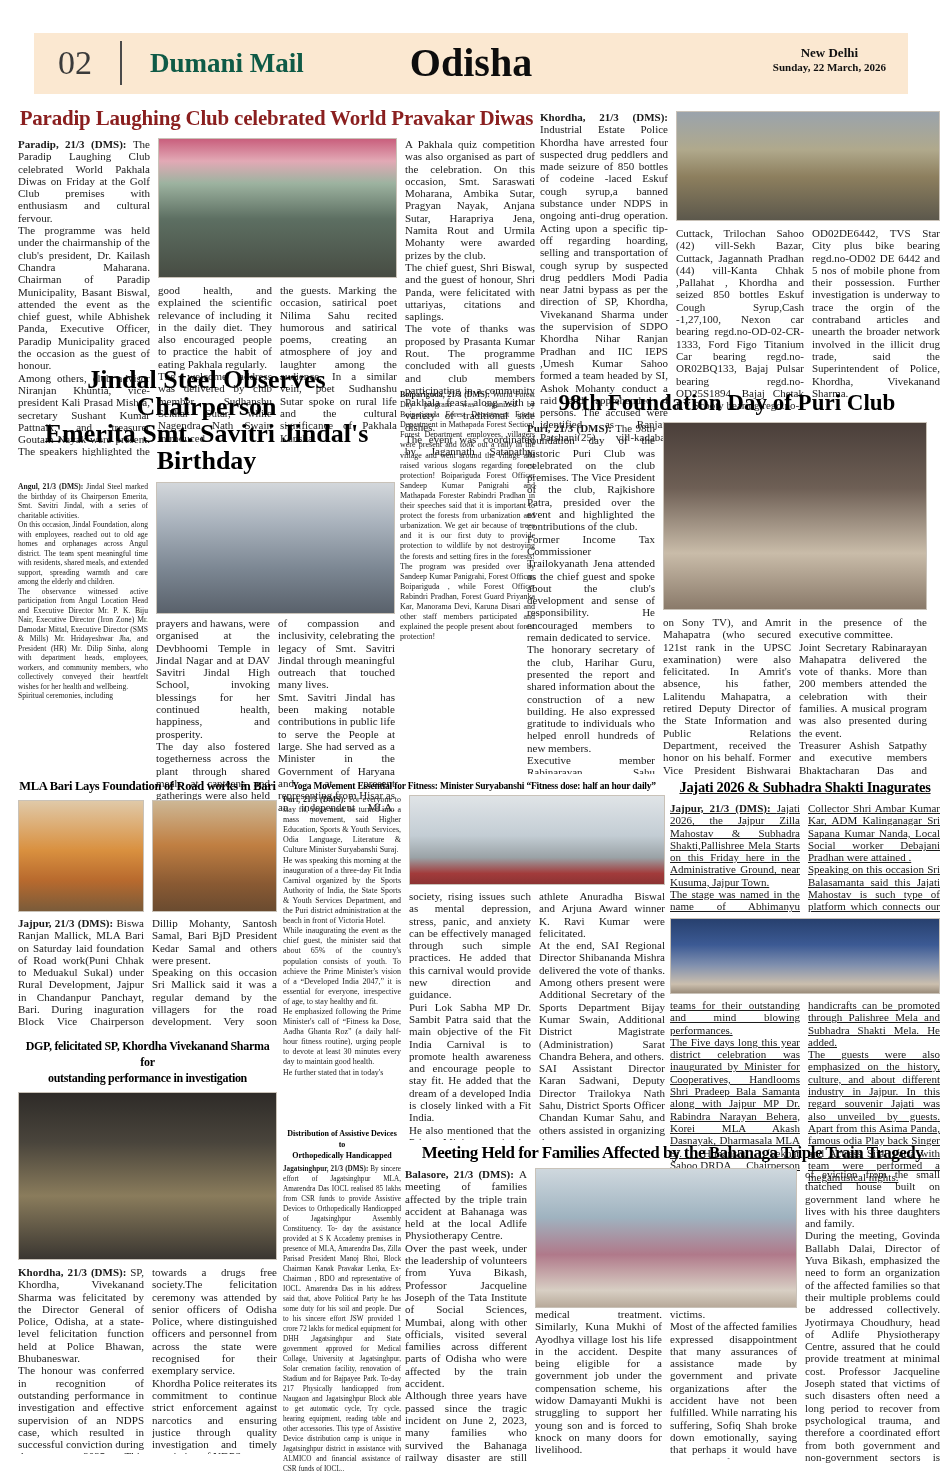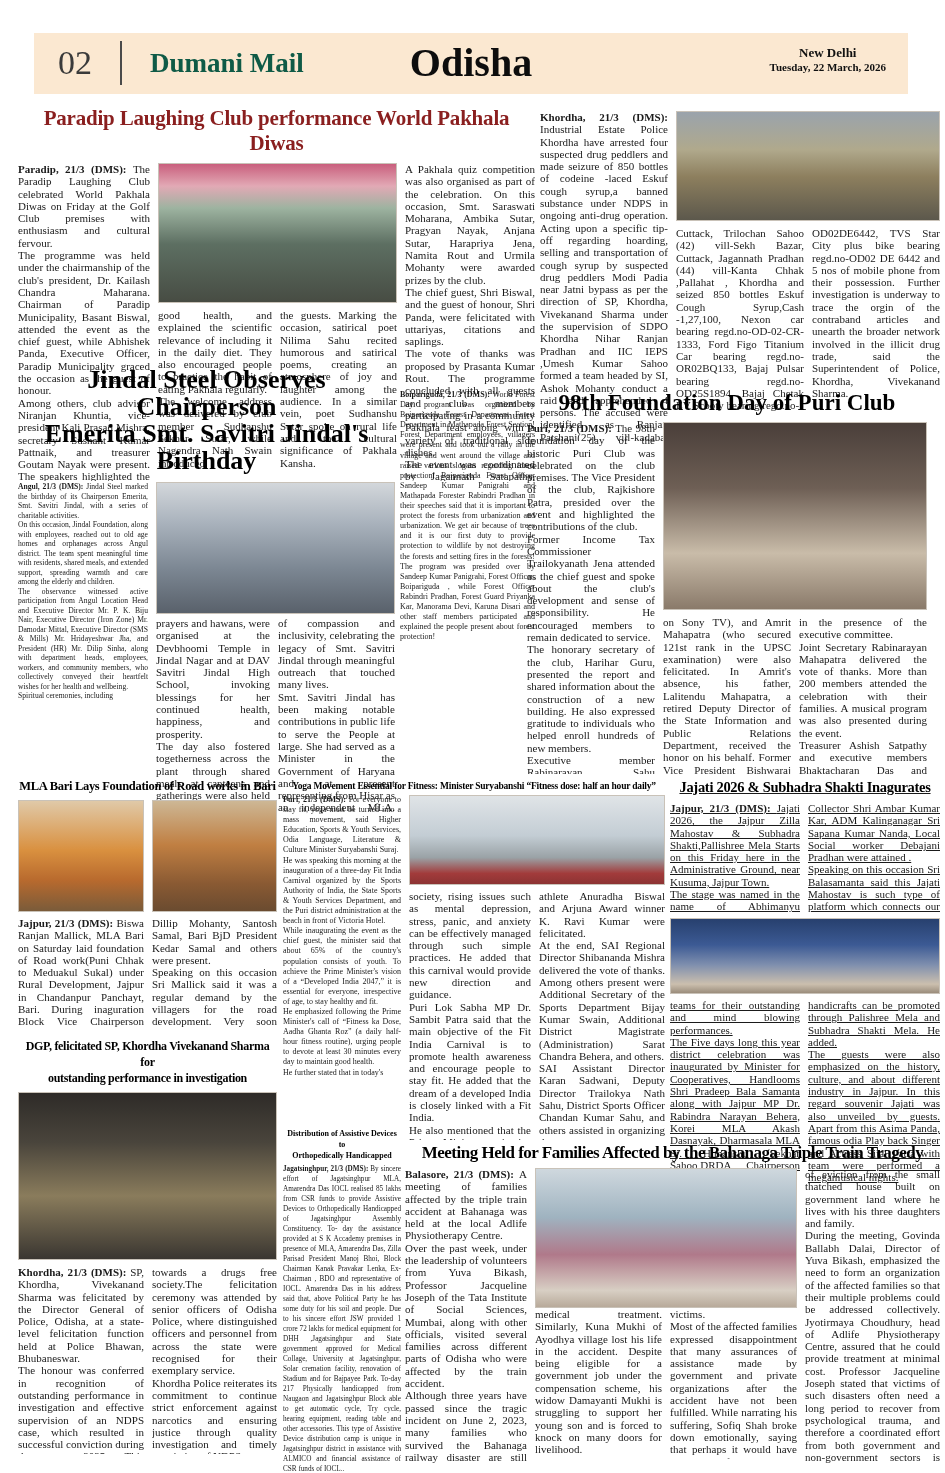--- a/index.html
+++ b/index.html
@@ -62,26 +62,26 @@
 
   <header class="band">
     <div class="left">
       <span class="pagenum">02</span>
       <span class="vrule"></span>
       <span class="paper">Dumani Mail</span>
     </div>
     <div class="section-title">Odisha</div>
     <div class="right">
       <div class="city">New Delhi</div>
-      <div class="date">Tuesday, 22 March, 2026</div>
+      <div class="date">Sunday, 22 March, 2026</div>
     </div>
   </header>
 
   <section class="art" style="left:18px;top:106px;width:517px;">
-    <h1 class="hl hl-pakhala">Paradip Laughing Club performance World Pakhala Diwas</h1>
+    <h1 class="hl hl-pakhala">Paradip Laughing Club celebrated World Pravakar Diwas</h1>
     <div class="cols" style="margin-top:7px;">
       <div class="col fs-a" style="width:132px;height:318px;"><span class="dl">Paradip, 21/3 (DMS): </span><span class="bt">The Paradip Laughing Club celebrated World Pakhala Diwas on Friday at the Golf Club premises with enthusiasm and cultural fervour.
 The programme was held under the chairmanship of the club's president, Dr. Kailash Chandra Maharana. Chairman of Paradip Municipality, Basant Biswal, attended the event as the chief guest, while Abhishek Panda, Executive Officer, Paradip Municipality graced the occasion as the guest of honour.
 Among others, club advisor Niranjan Khuntia, vice-president Kali Prasad Mishra, secretary Sushant Kumar Pattnaik, and treasurer Goutam Nayak were present. The speakers highlighted the importance of Pakhala, particularly its role in maintaining</span></div>
       <div class="stack" style="width:239px;">
         <div class="photo ph-pakhala" style="height:140px;"></div>
         <div class="cols" style="margin-top:6px;">
           <div class="col fs-a" style="width:114px;height:172px;"><span class="bt">good health, and explained the scientific relevance of including it in the daily diet. They also encouraged people to practice the habit of eating Pakhala regularly.
 The welcome address was delivered by club member Sudhanshu Sekhar Sutar, while Nagendra Nath Swain introduced</span></div>
           <div class="col fs-a" style="width:117px;height:172px;"><span class="bt">the guests. Marking the occasion, satirical poet Nilima Sahu recited humorous and satirical poems, creating an atmosphere of joy and laughter among the audience. In a similar vein, poet Sudhanshu Sutar spoke on rural life and the cultural significance of Pakhala Kansha.</span></div>

